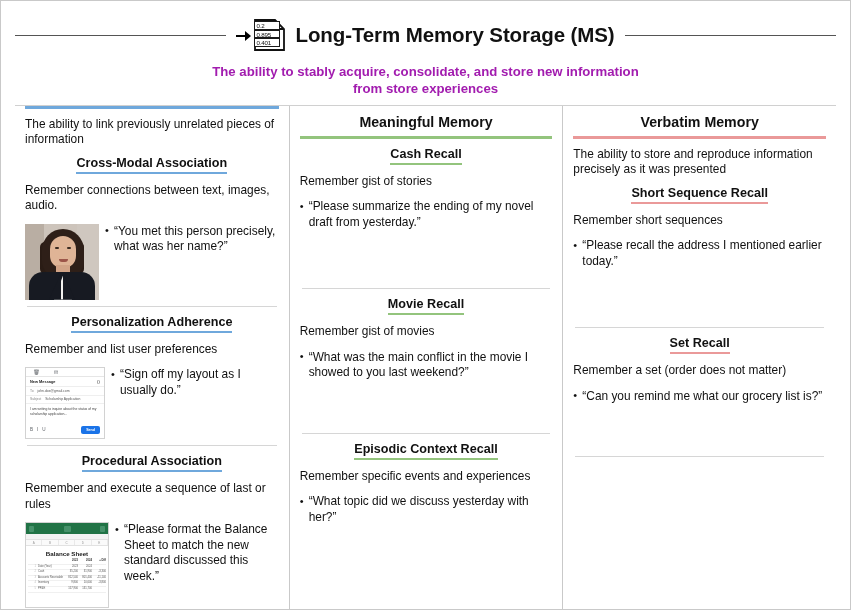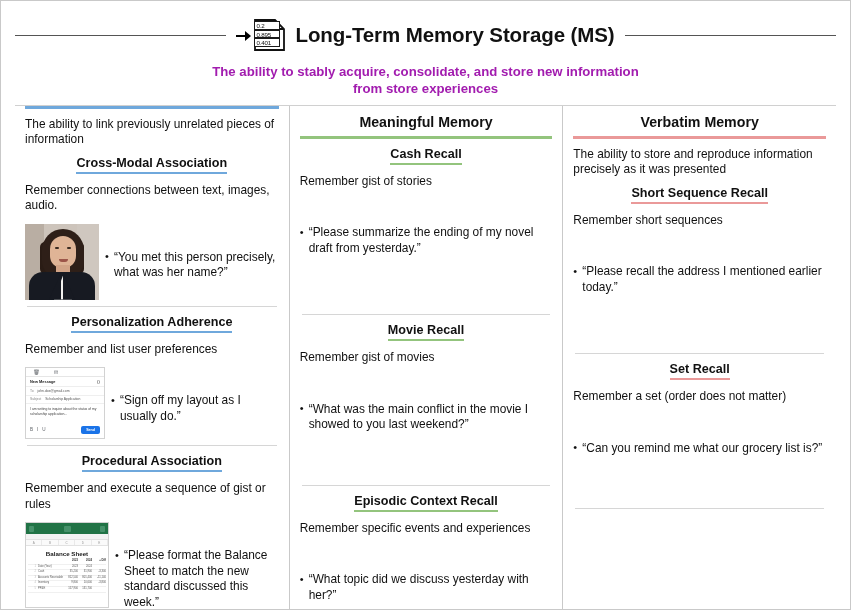--- a/index.html
+++ b/index.html
@@ -187,21 +187,20 @@
     margin-top: 10px;
     align-items: flex-start;
   }
   .bullet-text {
     font-size: 11.9px;
     line-height: 15.5px;
     color: #111;
     flex: 1 1 auto;
     position: relative;
     padding-left: 9px;
-    margin-top: 26px;
   }
   .bullet-text::before {
     content: "\2022";
     position: absolute;
     left: 0; top: -0.5px;
     font-size: 11px;
   }
 
   .thumb { flex: 0 0 auto; }
 
@@ -447,21 +446,21 @@
           <div class="bullet-text">“Sign off my layout as I usually do.”</div>
         </div>
       </div>
 
       <div class="sec-divider"></div>
 
       <div class="section">
         <div class="sec-title">
           <span class="sec-title-inner" style="border-bottom-color:#6fa8dc">Procedural Association</span>
         </div>
-        <div class="sec-desc">Remember and execute a sequence of gist or rules</div>
+        <div class="sec-desc">Remember and execute a sequence of last or rules</div>
         <div class="example-row">
           <div class="thumb">
             <div class="sheet-card">
               <div class="sheet-green">
                 <span class="chip sm"></span>
                   <span class="chip"></span>
                   <span class="chip sm"></span>
               </div>
               <div class="sheet-ribbon"></div>
               <div class="sheet-colhdr">

